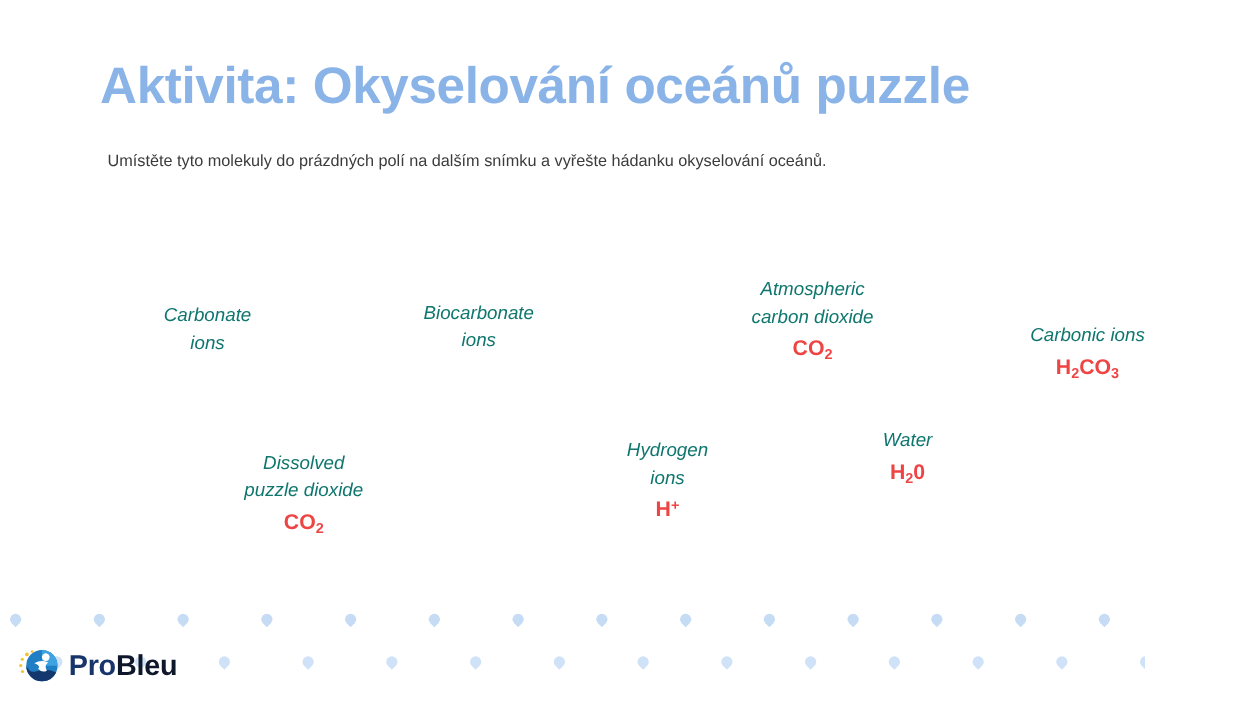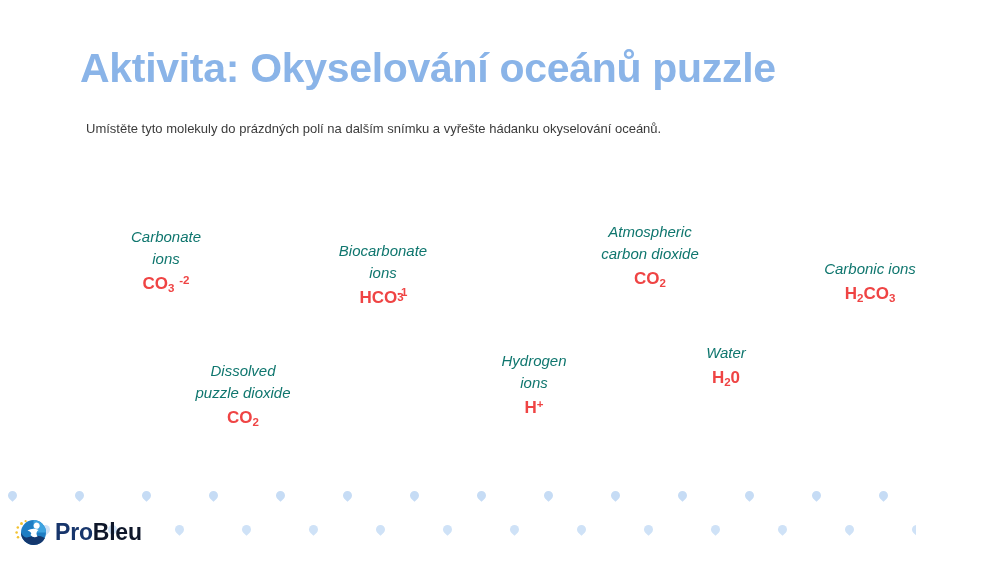--- a/index.html
+++ b/index.html
@@ -90,21 +90,21 @@
     vertical-align: baseline;
   }
   .molecule .m-formula .stack sup {
     position: absolute;
     left: 0;
     top: -0.14em;
     vertical-align: baseline;
   }
 
   
-  #mol-carbonate        { left: 104px; top: 226px; width: 124px; }
+  #mol-carbonate        { left: 104px; top: 242px; width: 124px; }
   #mol-bicarbonate      { left: 318px; top: 240px; width: 130px; }
   #mol-atmospheric-co2  { left: 578px; top: 221px; width: 144px; }
   #mol-carbonic-acid    { left: 800px; top: 258px; width: 140px; }
   #mol-dissolved-co2    { left: 176px; top: 360px; width: 134px; }
   #mol-hydrogen-ions    { left: 470px; top: 350px; width: 128px; }
   #mol-water            { left: 672px; top: 342px; width: 108px; }
 
   
   .droplet-band {
     position: absolute;
@@ -157,27 +157,25 @@
 
 <div class="slide">
 
   <div class="slide-title">Aktivita: Okyselování oceánů puzzle</div>
 
   <div class="slide-body">Umístěte tyto molekuly do prázdných polí na dalším snímku a vyřešte hádanku okyselování oceánů.</div>
 
   <div class="molecule" id="mol-carbonate">
     <div class="m-name">Carbonate
 ions</div>
-    <div class="m-formula">CO<sub>3</sub>&nbsp;<sup>-2</sup></div>
   </div>
 
   <div class="molecule" id="mol-bicarbonate">
     <div class="m-name">Biocarbonate
 ions</div>
-    <div class="m-formula">HCO<span class="stack"><sub>3</sub><sup>-1</sup></span>&nbsp;&nbsp;</div>
   </div>
 
   <div class="molecule" id="mol-atmospheric-co2">
     <div class="m-name">Atmospheric
 carbon dioxide</div>
     <div class="m-formula">CO<sub>2</sub></div>
   </div>
 
   <div class="molecule" id="mol-carbonic-acid">
     <div class="m-name">Carbonic ions</div>

